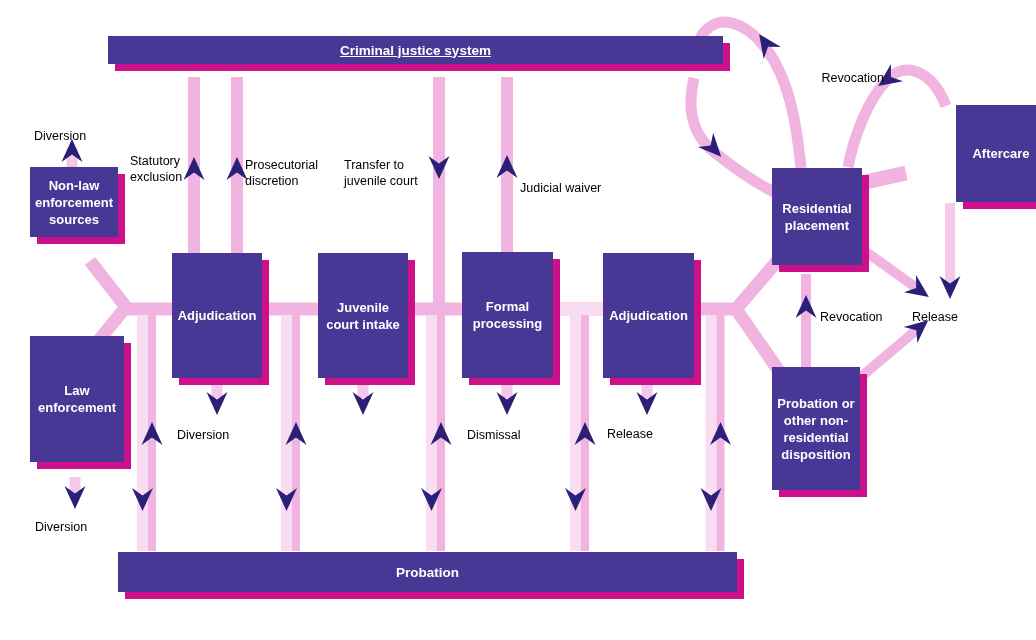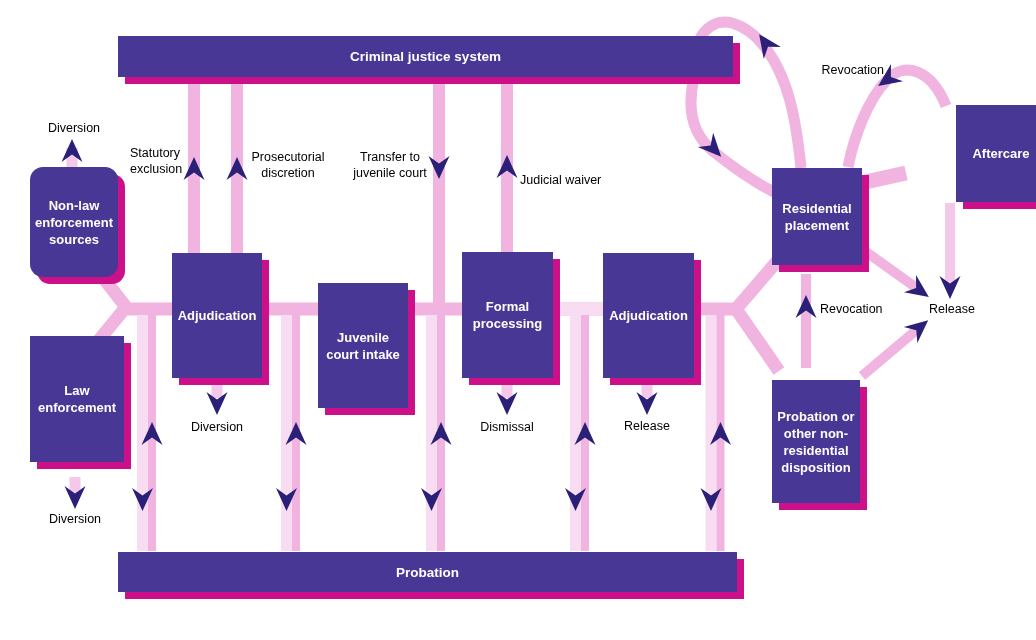--- a/index.html
+++ b/index.html
@@ -26,22 +26,23 @@
     position:absolute;background:var(--node-fill);color:var(--node-text);
     box-shadow:7px 7px 0 var(--node-shadow);
     display:flex;align-items:center;justify-content:center;
     text-align:center;font-weight:bold;font-size:13px;line-height:17px;
     white-space:pre-line;
   }
   .bar{font-size:13.5px;}
   .flow-label{
     position:absolute;color:var(--label-text);font-size:12.5px;line-height:17px;
     white-space:pre-line;
+    margin-top:8px;
   }
-  .tc{text-align:center;}
+  .tc{text-align:left;}
   .tr{text-align:right;}
   .lh19{line-height:19px;}
 </style>
 </head>
 <body>
 
 <div class="stage">
 
   <svg class="connectors" width="1036" height="640" viewBox="0 0 1036 640">
 
@@ -124,47 +125,47 @@
       <path class="ah" d="M0,-12 L10.5,11 L0,3.5 L-10.5,11 Z" transform="translate(713,148) rotate(137)"></path>
       <path class="ah" d="M0,-12 L10.5,11 L0,3.5 L-10.5,11 Z" transform="translate(766,44) rotate(-35)"></path>
       <path class="ah" d="M0,-12 L10.5,11 L0,3.5 L-10.5,11 Z" transform="translate(888,79) rotate(-125)"></path>
       <path class="ah" d="M0,-12 L10.5,11 L0,3.5 L-10.5,11 Z" transform="translate(919,290) rotate(125)"></path>
       <path class="ah" d="M0,-12 L10.5,11 L0,3.5 L-10.5,11 Z" transform="translate(950,287) rotate(180)"></path>
       <path class="ah" d="M0,-12 L10.5,11 L0,3.5 L-10.5,11 Z" transform="translate(919,328) rotate(50)"></path>
       <path class="ah" d="M0,-12 L10.5,11 L0,3.5 L-10.5,11 Z" transform="translate(806,307)"></path>
     </g>
   </svg>
 
-  <div class="node bar" style="left:118px;top:36px;width:615px;height:41px;">Criminal justice system</div>
+  <div class="node bar" style="left:108px;top:36px;width:615px;height:28px;text-decoration:underline;">Criminal justice system</div>
 
-  <div class="node" style="left:30px;top:167px;width:88px;height:110px;border-radius:13px;">Non-law
+  <div class="node" style="left:30px;top:167px;width:88px;height:70px;">Non-law
 enforcement
 sources</div>
 
   <div class="node" style="left:30px;top:336px;width:94px;height:126px;">Law
 enforcement</div>
 
   <div class="node" style="left:172px;top:253px;width:90px;height:125px;">Adjudication</div>
 
-  <div class="node" style="left:318px;top:253px;width:90px;height:125px;margin-top:30px;">Juvenile
+  <div class="node" style="left:318px;top:253px;width:90px;height:125px;">Juvenile
 court intake</div>
 
   <div class="node" style="left:462px;top:252px;width:91px;height:126px;">Formal
 processing</div>
 
   <div class="node" style="left:603px;top:253px;width:91px;height:125px;">Adjudication</div>
 
   <div class="node bar" style="left:118px;top:552px;width:619px;height:40px;">Probation</div>
 
   <div class="node" style="left:772px;top:168px;width:90px;height:97px;">Residential
 placement</div>
 
   <div class="node" style="left:956px;top:105px;width:90px;height:97px;">Aftercare</div>
 
-  <div class="node" style="left:772px;top:367px;width:88px;height:123px;margin-top:13px;">Probation or
+  <div class="node" style="left:772px;top:367px;width:88px;height:123px;">Probation or
 other non-
 residential
 disposition</div>
 
   <div class="flow-label tc" style="left:34px;top:120px;width:80px;">Diversion</div>
 
   <div class="flow-label" style="left:130px;top:145px;width:56px;line-height:16px;">Statutory
 exclusion</div>
 
   <div class="flow-label tc" style="left:245px;top:149px;width:86px;line-height:16px;">Prosecutorial

